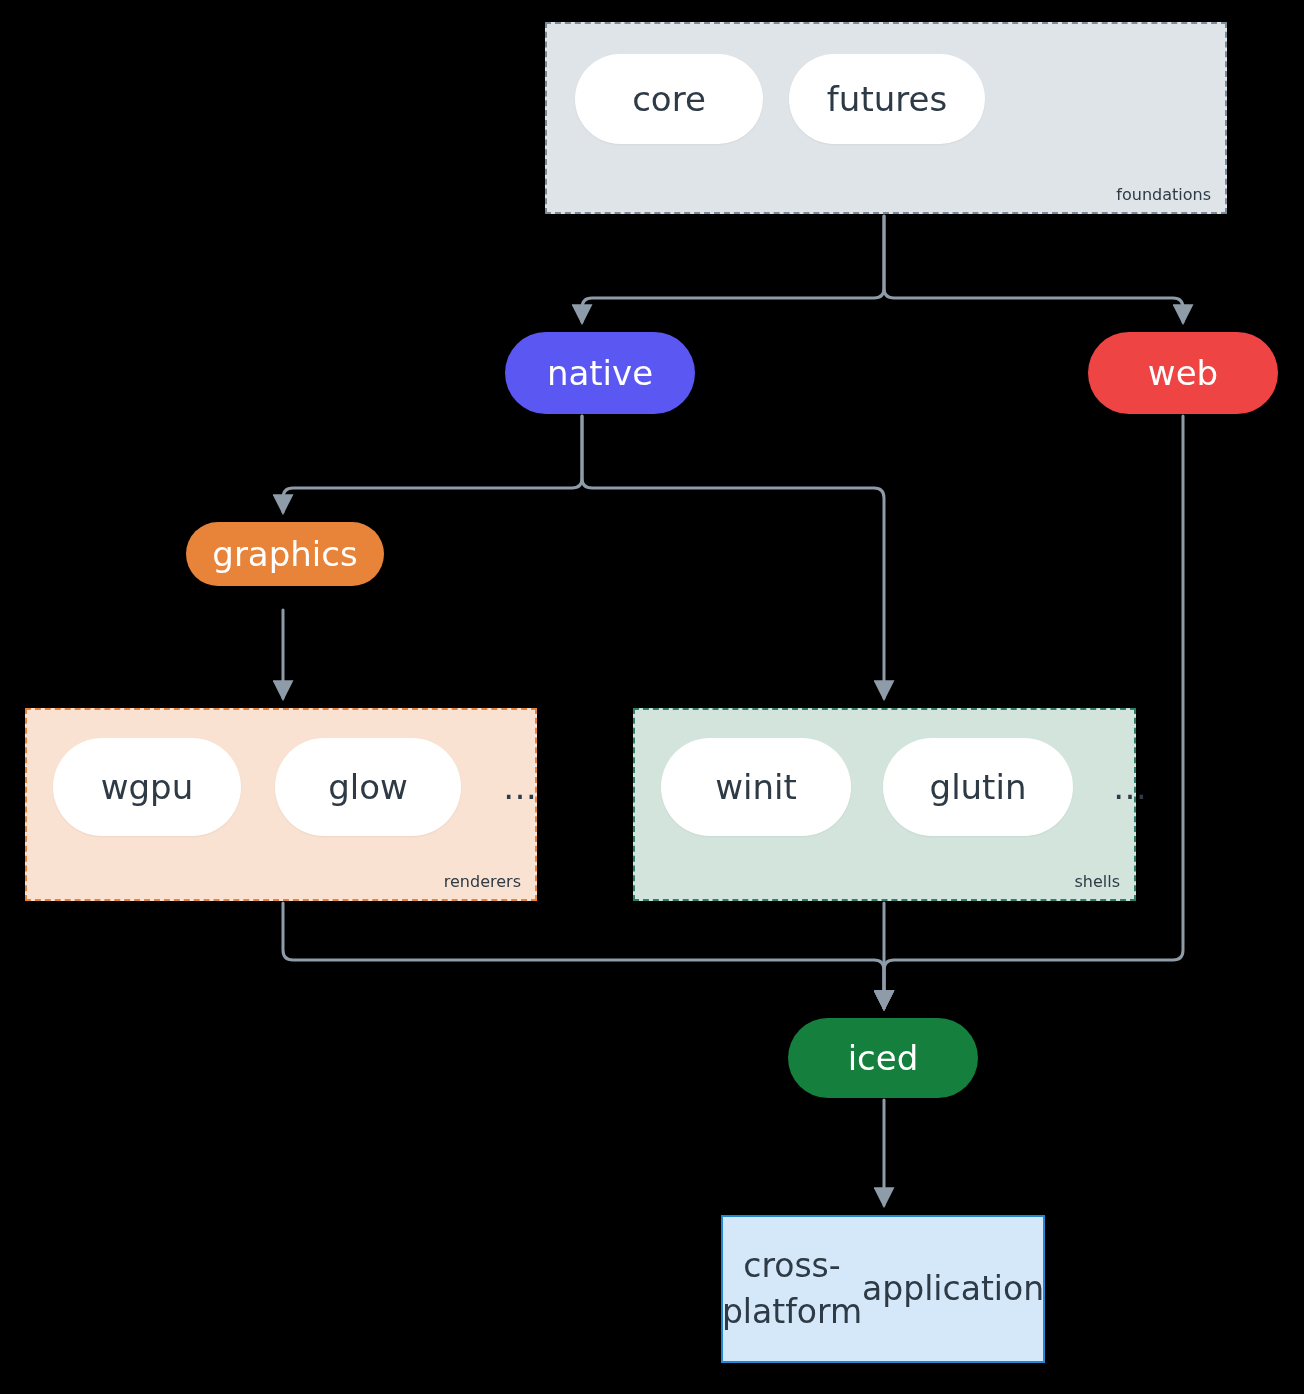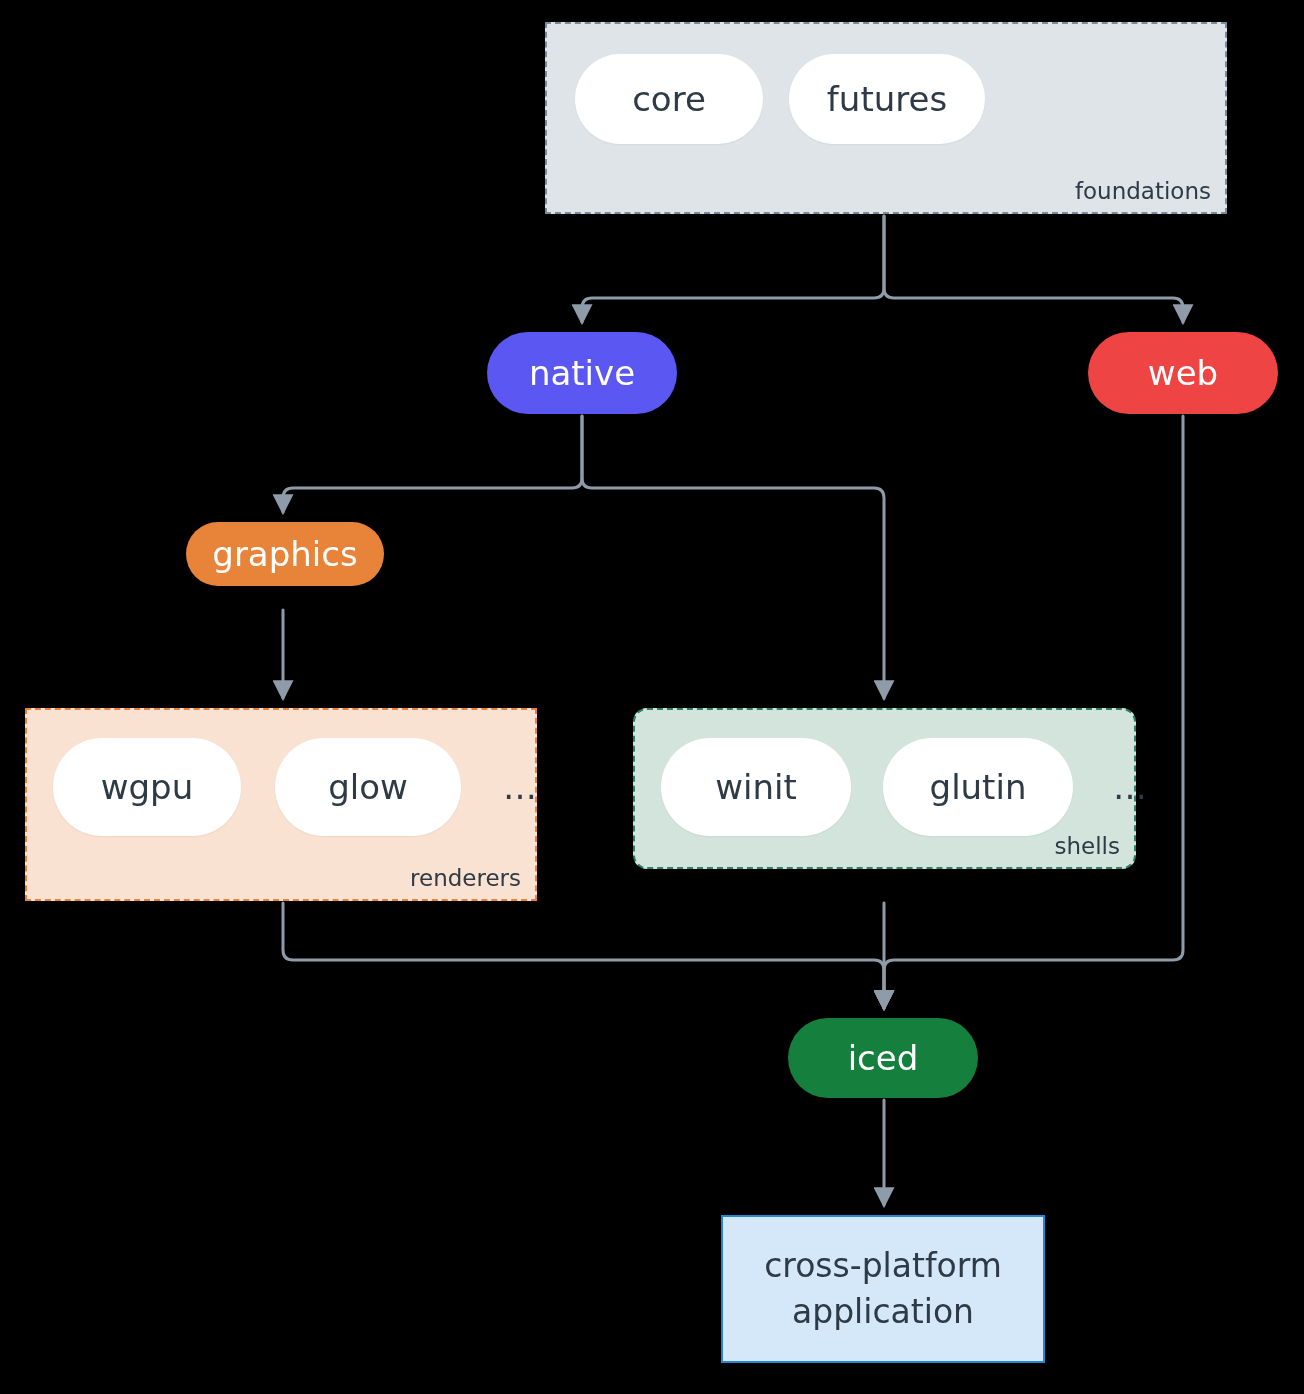--- a/index.html
+++ b/index.html
@@ -33,21 +33,21 @@
     position: absolute;
     box-sizing: border-box;
     border-style: dashed;
     border-width: 2px;
     padding-left: 48px;
   }
   .group .group-label {
     position: absolute;
     right: 14px;
     bottom: 8px;
-    font-size: 23px;
+    font-size: 16px;
     color: #2e3a45;
     white-space: nowrap;
   }
   .group .nodes-row {
     position: absolute;
     left: 0; top: 0;
     display: flex;
     align-items: center;
   }
 
@@ -68,24 +68,23 @@
     background: #fae2d2;
     border-color: #e8833a;
   }
   #group-renderers .nodes-row {
     left: 26px; top: 28px;
     gap: 34px;
   }
 
   #group-shells {
     left: 633px; top: 708px;
-    width: 503px; height: 161px;
+    width: 503px; height: 193px;
     background: #d3e4dd;
     border-color: #2f7f6b;
-    border-radius: 14px;
   }
   #group-shells .nodes-row {
     left: 26px; top: 28px;
     gap: 32px;
   }
 
   
   .pill-white {
     background: #ffffff;
     border-radius: 999px;
@@ -128,35 +127,35 @@
     position: absolute;
     box-sizing: border-box;
     border-radius: 999px;
     display: flex;
     align-items: center;
     justify-content: center;
     color: #ffffff;
     font-size: 34px;
     white-space: nowrap;
   }
-  #node-native   { left: 487px; top: 332px; width: 190px; height: 82px; background: #5b57f2; }
+  #node-native   { left: 505px; top: 332px; width: 190px; height: 82px; background: #5b57f2; }
   #node-web      { left: 1088px; top: 332px; width: 190px; height: 82px; background: #ef4444; }
   #node-graphics { left: 186px; top: 522px; width: 198px; height: 64px; background: #e8833a; }
   #node-iced     { left: 788px; top: 1018px; width: 190px; height: 80px; background: #15803d; }
 
   
   #node-application {
     position: absolute;
     box-sizing: border-box;
     left: 721px; top: 1215px;
     width: 324px; height: 148px;
     background: #d5e8f9;
     border: 2px solid #2387d4;
     display: flex;
-    flex-direction: column;
+    flex-direction: row;
     align-items: center;
     justify-content: center;
     color: #2e3a45;
     font-size: 33px;
     line-height: 1.38;
     text-align: center;
   }
 </style>
 </head>
 <body>

